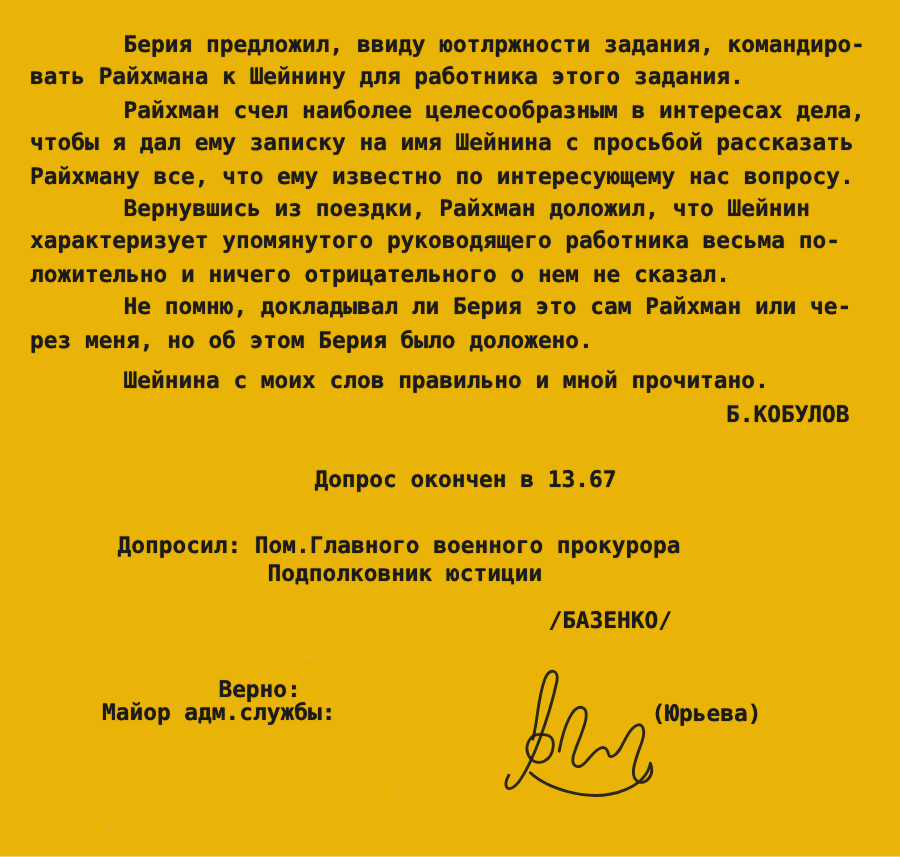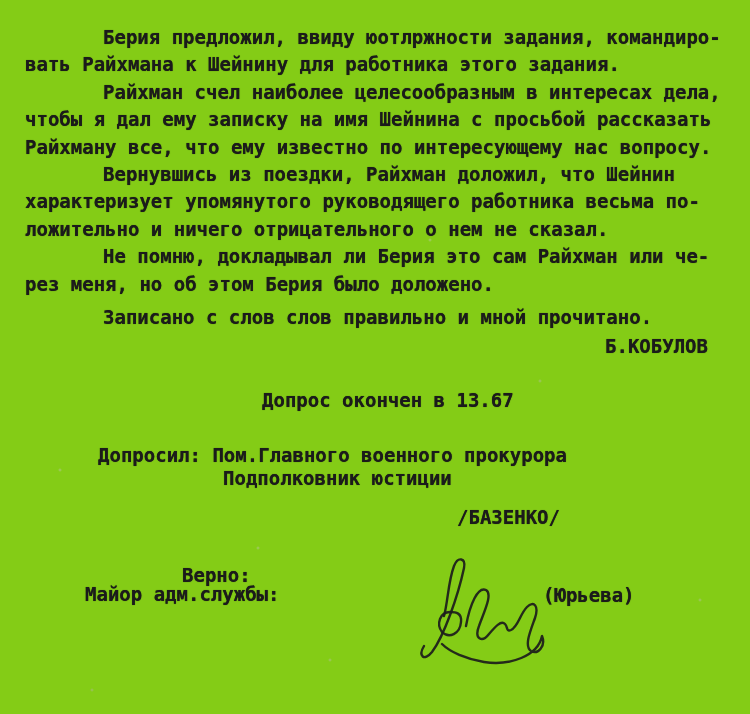--- a/index.html
+++ b/index.html
@@ -1,20 +1,20 @@
 <!DOCTYPE html>
 <html lang="ru"><head>
 <meta charset="utf-8">
 <title>Scanned document</title>
 <style>
   html,body{margin:0;padding:0;background:#ffffff;}
   .page{
     position:relative;
     width:750px;height:714px;
-    background:#84cc16;
+    background:#eab308;
     overflow:hidden;
     font-family:"DejaVu Sans Mono","Liberation Mono",monospace;
     font-weight:700;
     font-size:19px;
     color:#1b1b1b;
     text-shadow:0 0 .7px rgba(20,20,20,.85);
   }
   
   .page::before{
     content:"";position:absolute;inset:0;pointer-events:none;opacity:.55;
@@ -60,21 +60,21 @@
     <div class="tline ind">Райхман счел наиболее целесообразным в интересах дела,</div>
     <div class="tline">чтобы я дал ему записку на имя Шейнина с просьбой рассказать</div>
     <div class="tline">Райхману все, что ему известно по интересующему нас вопросу.</div>
     <div class="tline ind">Вернувшись из поездки, Райхман доложил, что Шейнин</div>
     <div class="tline">характеризует упомянутого руководящего работника весьма по-</div>
     <div class="tline">ложительно и ничего отрицательного о нем не сказал.</div>
     <div class="tline ind">Не помню, докладывал ли Берия это сам Райхман или че-</div>
     <div class="tline">рез меня, но об этом Берия было доложено.</div>
   </div>
 
-  <div class="abs attestation">Записано с слов слов правильно и мной прочитано.</div>
+  <div class="abs attestation">Шейнина с моих слов правильно и мной прочитано.</div>
   <div class="abs kobulov">Б.КОБУЛОВ</div>
   <div class="abs endtime">Допрос окончен в 13.67</div>
   <div class="abs int1">Допросил: Пом.Главного военного прокурора</div>
   <div class="abs int2">Подполковник юстиции</div>
   <div class="abs bazenko">/БАЗЕНКО/</div>
   <div class="abs verno">Верно:</div>
   <div class="abs mayor">Майор адм.службы:</div>
   <div class="abs yuryeva">(Юрьева)</div>
 
   <svg class="sig" viewBox="0 0 180 125" aria-hidden="true">

